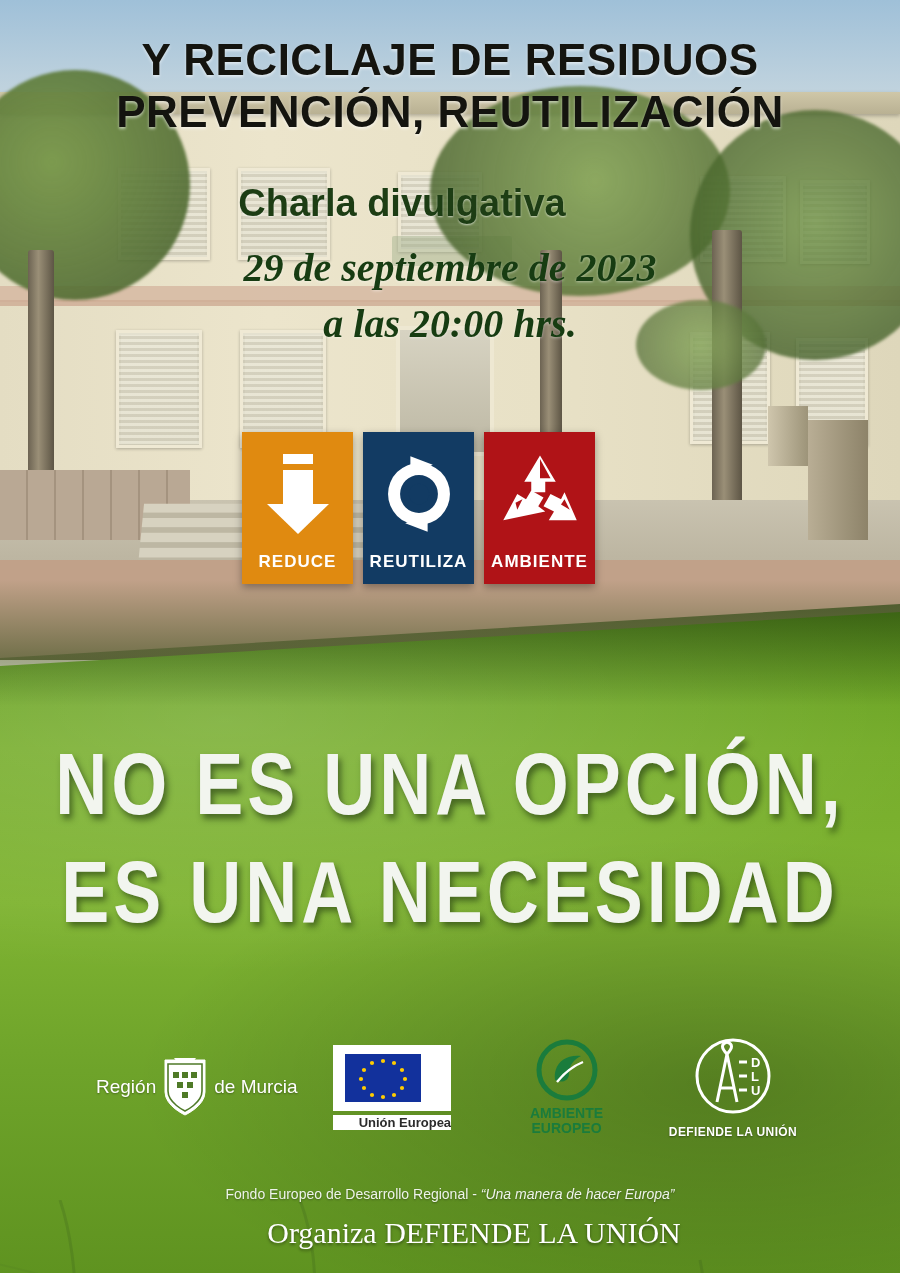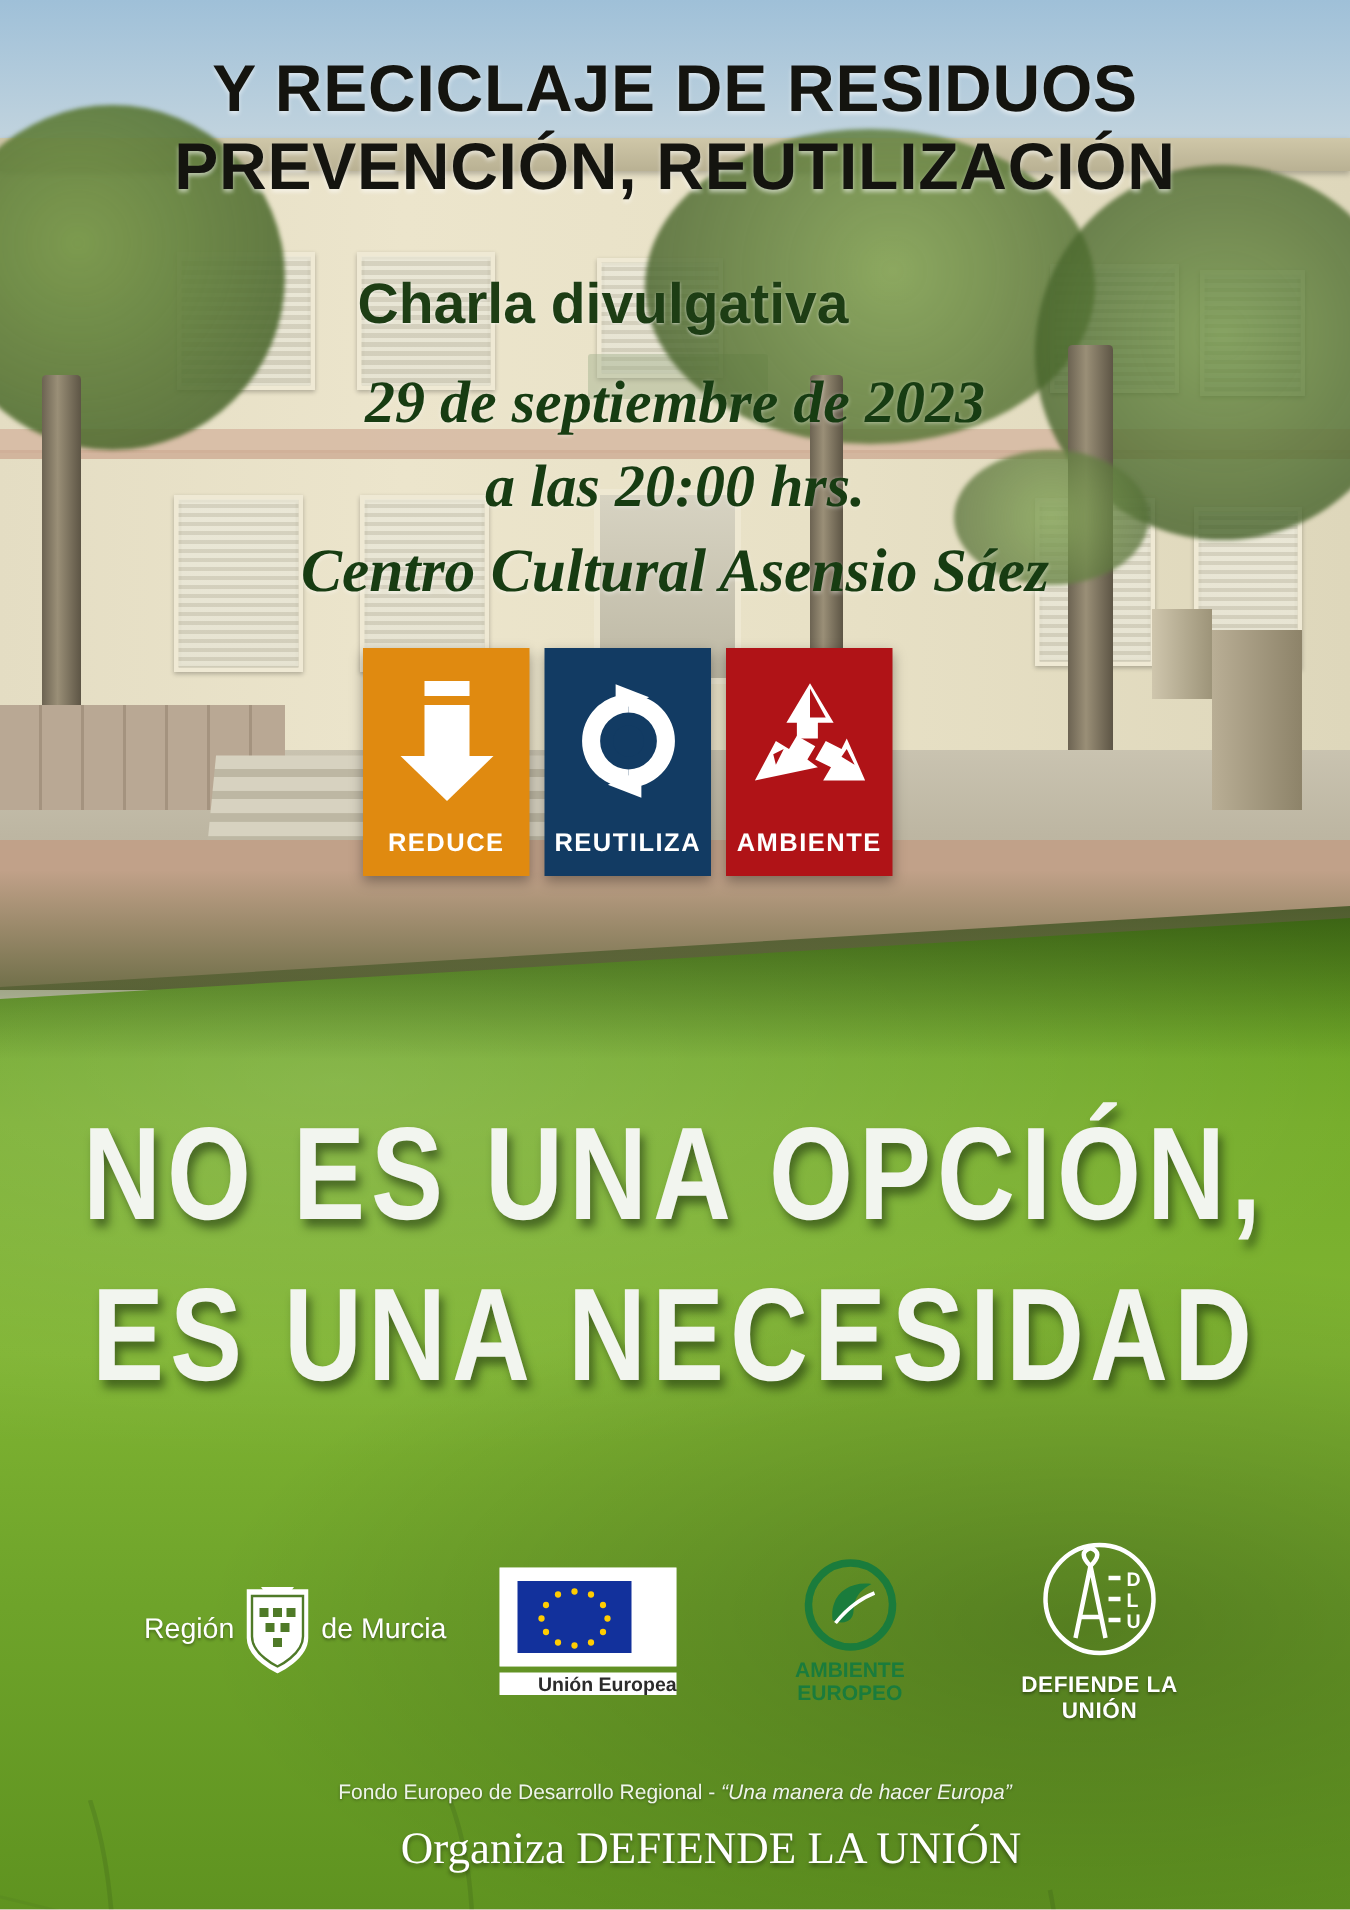--- a/index.html
+++ b/index.html
@@ -259,21 +259,21 @@
   
   .ambiente { width: 112px; text-align: center; }
   .ambiente .lbl {
     margin-top: 4px; font-size: 14px; font-weight: bold; color: #1a7c3c;
     line-height: 15px;
   }
 
   
   .defiende { width: 150px; text-align: center; }
   .defiende .lbl {
-    margin-top: 7px; font-size: 15px; font-weight: bold; letter-spacing: .4px;
+    margin-top: 7px; font-size: 12px; font-weight: bold; letter-spacing: .4px;
     text-shadow: 0 1px 2px rgba(0,0,0,.4);
   }
 
   
   .fondo {
     position: absolute;
     left: 0; top: 1186px;
     width: 900px; text-align: center;
     color: #eef4ea;
     font-size: 14px;
@@ -379,21 +379,20 @@
   <div class="title">
     <div>Y RECICLAJE DE RESIDUOS</div>
     <div>PREVENCIÓN, REUTILIZACIÓN</div>
   </div>
 
   <div class="subtitle">Charla divulgativa</div>
 
   <div class="datelines">
     <div class="l1">29 de septiembre de 2023</div>
     <div class="l2">a las 20:00 hrs.</div>
-    <div class="l3">Centro Cultural Asensio Sáez</div>
   </div>
 
   <div class="tiles">
 
     <div class="tile reduce">
       <div class="glyph">
         <svg width="74" height="88" viewBox="0 0 74 88" aria-hidden="true">
           <rect x="22" y="4" width="30" height="10" fill="#fff"></rect>
           <rect x="22" y="20" width="30" height="34" fill="#fff"></rect>
           <polygon points="6,54 68,54 37,84" fill="#fff"></polygon>

